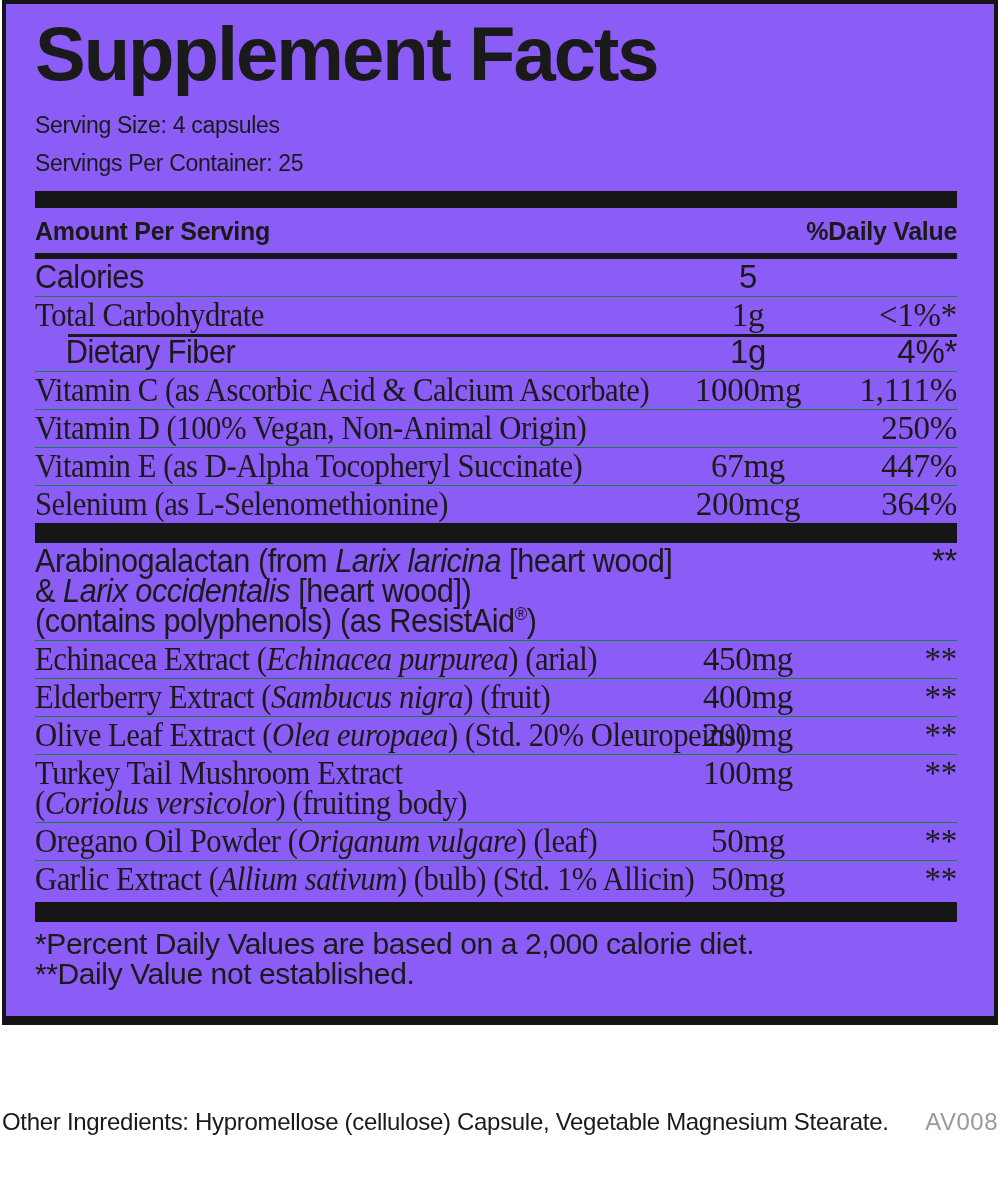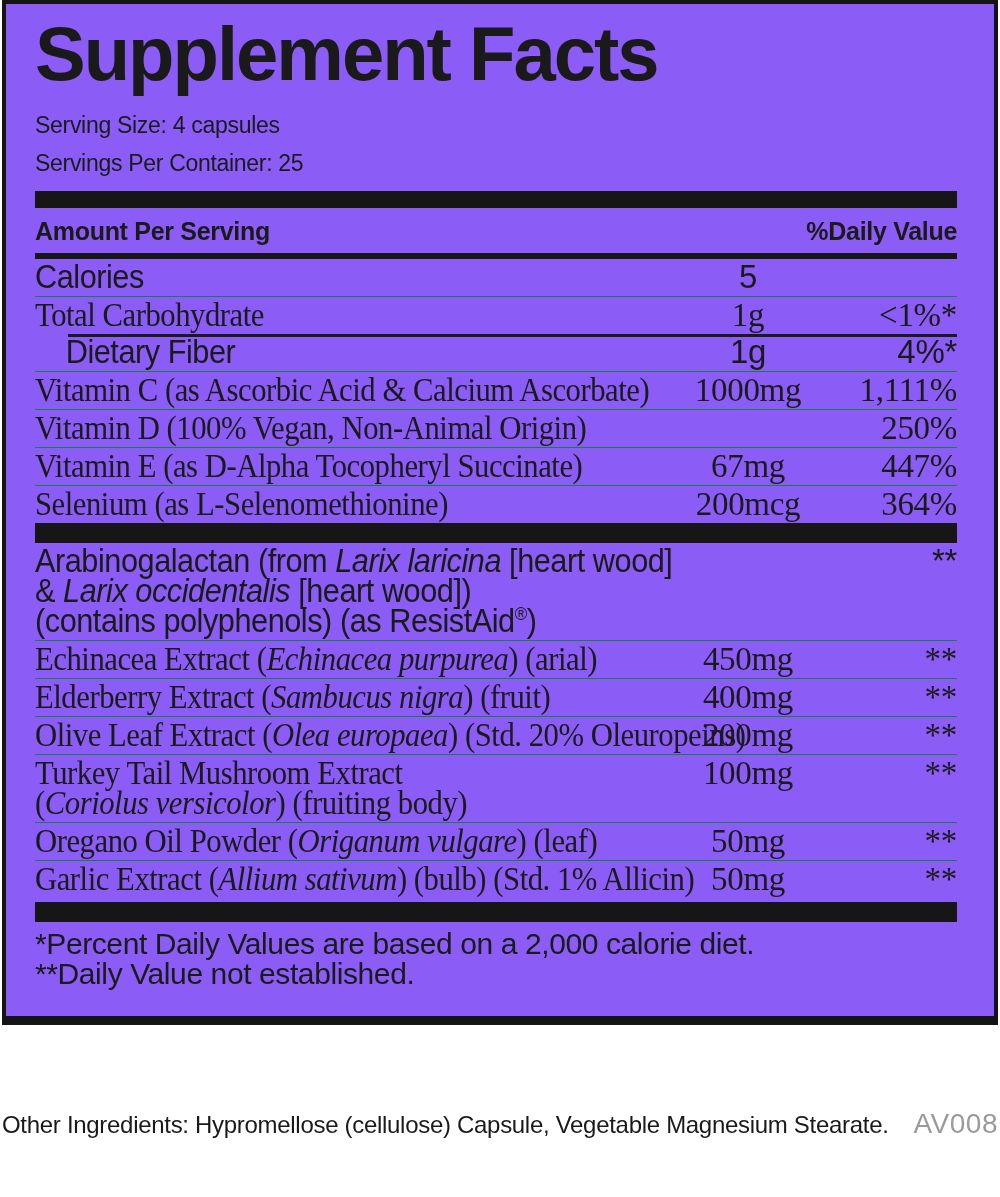--- a/index.html
+++ b/index.html
@@ -104,21 +104,21 @@
     justify-content: space-between;
     align-items: baseline;
     margin-top: 18px;
   }
   .bottom-row .oi {
     font-size: 24px;
     letter-spacing: -0.3px;
     white-space: nowrap;
   }
   .bottom-row .code {
-    font-size: 28px;
+    font-size: 24px;
     color: #9a9a9a;
     letter-spacing: 0.5px;
     text-align: center;
   }
 </style>
 </head>
 <body>
 
 <div class="page">
   <div class="label-box">

